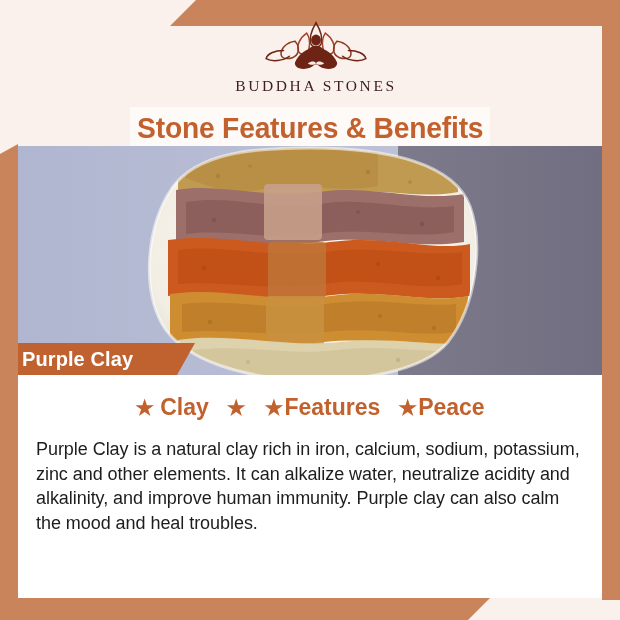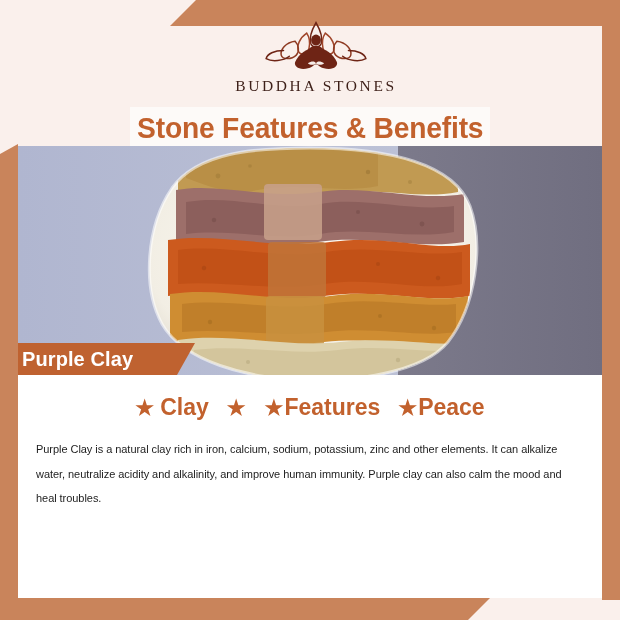--- a/index.html
+++ b/index.html
@@ -90,21 +90,21 @@
     font-family:"Liberation Sans Narrow","Liberation Sans",sans-serif;
     font-weight:700;font-size:23px;color:#c2612d;white-space:nowrap;
     margin:0 7px;
   }
   .kw .star{font-size:21px;line-height:1;margin-right:1px;color:#c2612d;}
   .kw.sp .star{margin-right:6px;}
 
   .body-text{
     margin:16px 18px 0 18px;
     font-family:"Liberation Sans Narrow","Liberation Sans",sans-serif;
-    font-size:11px;line-height:24.5px;color:#1d1d1d;
+    font-size:18px;line-height:24.5px;color:#1d1d1d;
     text-align:left;letter-spacing:-0.05px;
   }
 </style>
 </head>
 <body>
 
 <div class="card">
 
   <div class="frame-top"></div>
   <div class="frame-right"></div>

